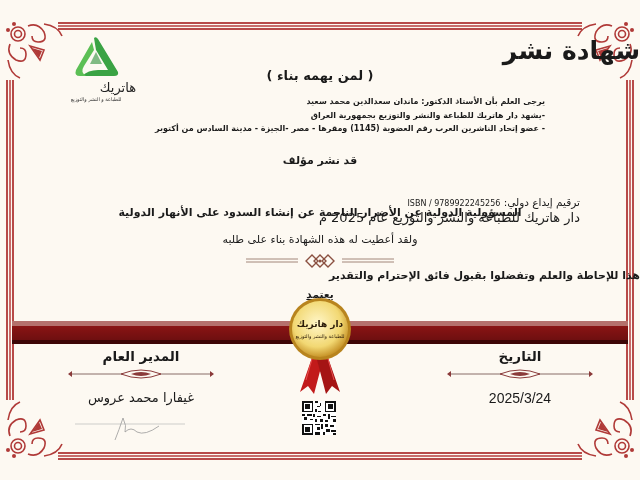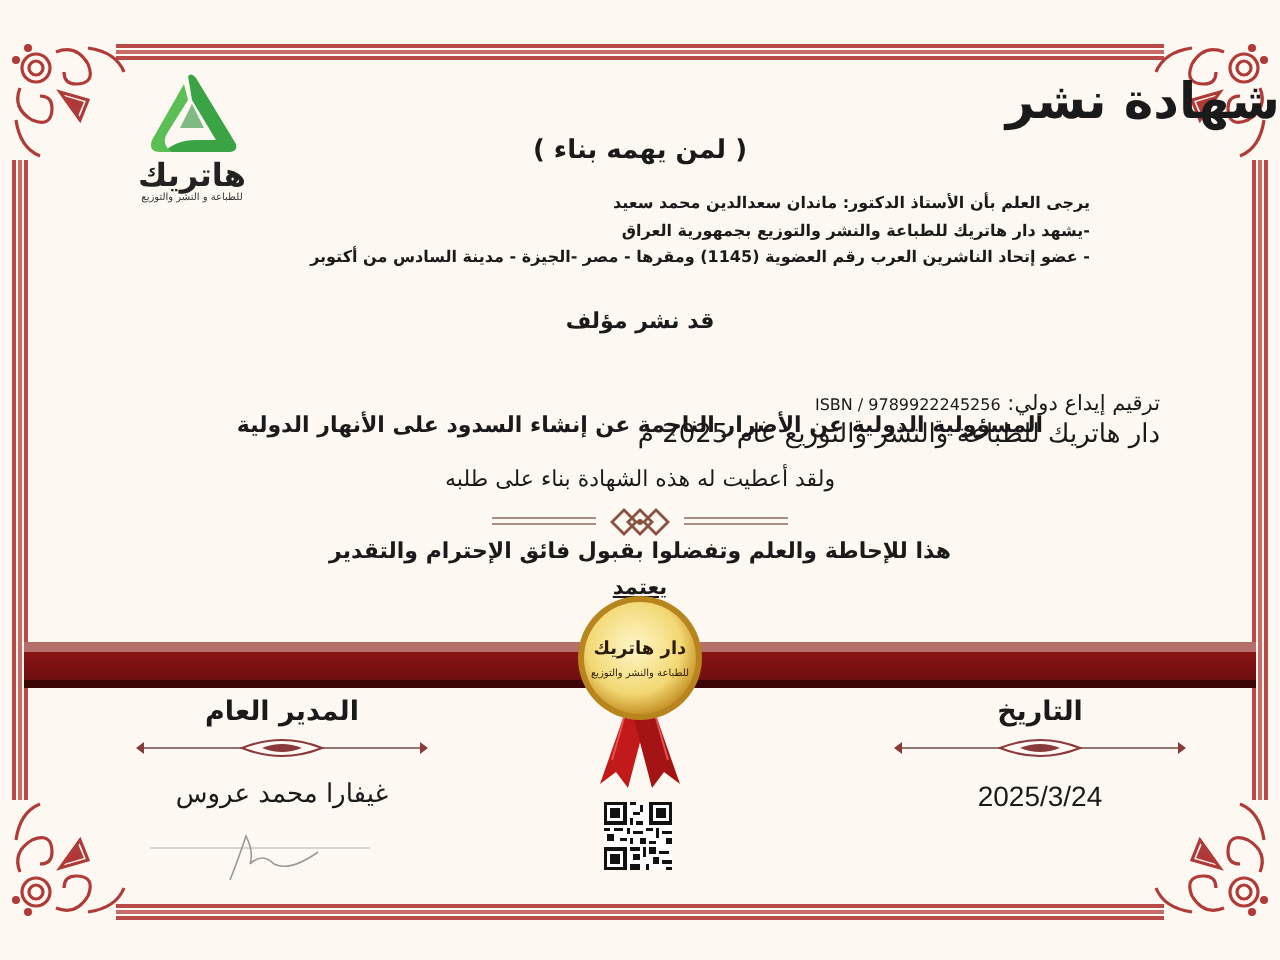--- a/index.html
+++ b/index.html
@@ -17,41 +17,41 @@
     .frame-v { position: absolute; width: 8px; }
     .frame-v .l1, .frame-v .l2, .frame-v .l3 { position: absolute; top: 0; bottom: 0; width: 1.5px; background: #b84a48; }
     .frame-v .l1 { left: 0; }
     .frame-v .l2 { left: 3px; background: #c86c6a; }
     .frame-v .l3 { left: 6px; }
 
     .corner { position: absolute; width: 62px; height: 62px; }
 
     
     .logo { position: absolute; left: 56px; top: 36px; width: 80px; height: 80px; text-align: center; }
-    .logo .name { font-family: "DejaVu Sans", sans-serif; font-weight: bold; font-size: 16px; color: #222; line-height: 16px; margin-top: 2px; direction: rtl; }
+    .logo .name { font-family: "DejaVu Sans", sans-serif; font-weight: normal; font-size: 13px; color: #222; line-height: 16px; margin-top: 2px; direction: rtl; text-align: right; }
     .logo .tag { font-size: 5px; color: #333; direction: rtl; line-height: 7px; }
 
     .title { position: absolute; left: 0; right: 0; top: 36px; text-align: right; font-size: 25px; font-weight: bold; color: #1a1a1a; direction: rtl; }
     .subtitle { position: absolute; left: 0; right: 0; top: 68px; text-align: center; font-size: 13px; font-weight: bold; color: #1a1a1a; direction: rtl; }
 
     .intro { position: absolute; right: 95px; top: 95px; width: 420px; direction: rtl; text-align: right; font-size: 8px; font-weight: bold; line-height: 13.5px; color: #1a1a1a; }
     .intro div { white-space: nowrap; }
 
     .author-label { position: absolute; left: 0; right: 0; top: 154px; text-align: center; font-size: 11px; font-weight: bold; direction: rtl; }
     .book-title { position: absolute; left: 0; right: 0; top: 171px; text-align: center; font-size: 11px; font-weight: bold; direction: rtl; white-space: nowrap; margin-top: 35px; }
 
     .isbn-line { position: absolute; right: 60px; top: 196px; direction: rtl; font-size: 10.5px; white-space: nowrap; padding-left: 40px; }
     .isbn-line .num { font-size: 8px; }
     .pub-line { position: absolute; right: 60px; top: 210px; direction: rtl; font-size: 13px; white-space: nowrap; }
 
     .granted { position: absolute; left: 0; right: 0; top: 233px; text-align: center; font-size: 11px; direction: rtl; }
 
     .ornament-mid { position: absolute; left: 242px; top: 253px; width: 156px; height: 16px; }
 
-    .regards { position: absolute; left: 0; right: 0; top: 269px; text-align: center; font-size: 11px; font-weight: bold; direction: rtl; white-space: nowrap; }
+    .regards { position: absolute; left: 0; right: 0; top: 269px; text-align: right; font-size: 11px; font-weight: bold; direction: rtl; white-space: nowrap; }
     .approves { position: absolute; left: 0; right: 0; top: 288px; text-align: center; font-size: 10.5px; font-weight: bold; direction: rtl; text-decoration: underline; }
 
     
     .band { position: absolute; left: 12px; right: 12px; top: 321px; height: 23px; }
     .band .top { position: absolute; left: 0; right: 0; top: 0; height: 5px; background: #b5706c; }
     .band .mid { position: absolute; left: 0; right: 0; top: 5px; height: 14px; background: linear-gradient(#8a1414, #6e0f10); }
     .band .bot { position: absolute; left: 0; right: 0; top: 19px; height: 4px; background: #3d0606; }
 
     .seal { position: absolute; left: 287px; top: 296px; width: 66px; height: 66px; }
     .ribbon-tails { position: absolute; left: 296px; top: 352px; width: 48px; height: 44px; }

